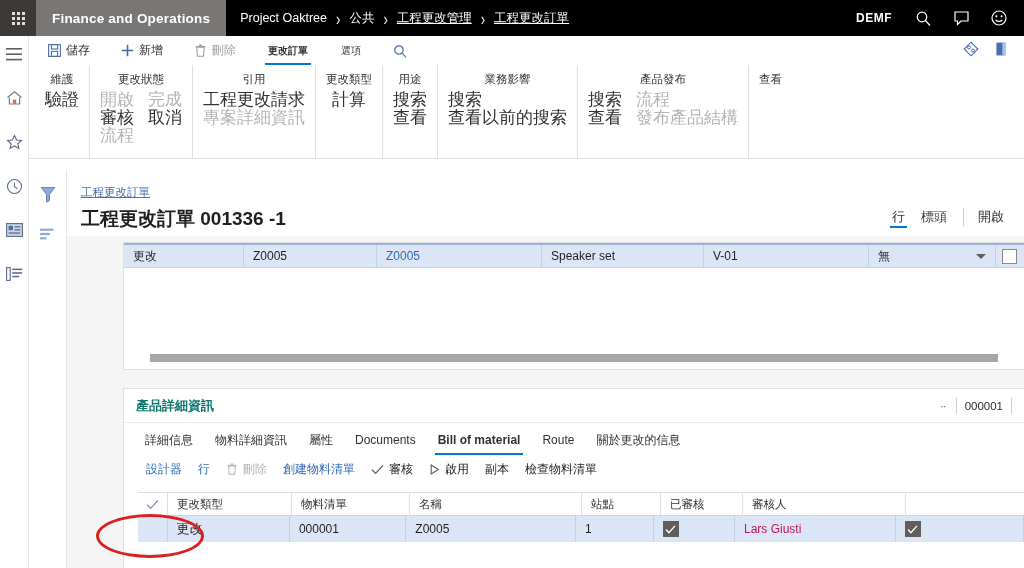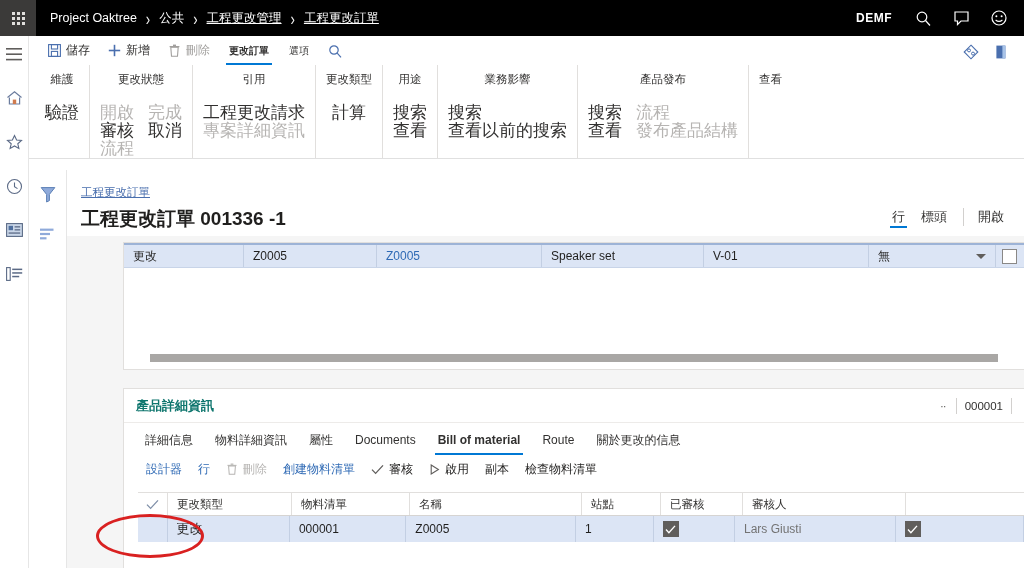--- a/index.html
+++ b/index.html
@@ -59,22 +59,22 @@
     cursor: pointer;
   }
   .rail-sp { height: 8px; }
 
   
   .actionpane {
     position: absolute; left: 29px; top: 36px; right: 0;
     background: #ffffff; border-bottom: 1px solid #e0e0e0;
   }
   .ap-tabs {
-    display: flex; align-items: flex-end; height: 29px;
-    padding-left: 10px; gap: 0; position: relative;
+    display: flex; align-items: flex-start; height: 29px;
+    padding-left: 10px; gap: 13px; position: relative;
   }
   .ap-cmd {
     display: flex; align-items: center; gap: 5px;
     font-size: 12px; color: #323130; padding: 0 9px; height: 29px; cursor: pointer;
   }
   .ap-cmd.disabled { color: #a19f9d; }
   .ap-tab {
     font-size: 10px; color: #323130; padding: 0 10px; height: 29px;
     display: flex; align-items: center; cursor: pointer; position: relative;
   }
@@ -86,21 +86,21 @@
   .ap-right { margin-left: auto; display: flex; align-items: center; gap: 4px; padding-right: 10px; }
   .ap-icon-btn { width: 26px; height: 26px; display: flex; align-items: center; justify-content: center; cursor: pointer; }
 
   
   .ap-groups { display: flex; align-items: stretch; height: 93px; padding-left: 6px; }
   .ap-group {
     display: flex; flex-direction: column; align-items: center;
     border-right: 1px solid #e1dfdd; padding: 7px 10px 0 10px; min-width: 0;
   }
   .ap-group:last-child { border-right: none; }
-  .ap-group-title { font-size: 11.5px; color: #323130; margin-bottom: 18px; white-space: nowrap; }
+  .ap-group-title { font-size: 11.5px; color: #323130; margin-bottom: 5px; white-space: nowrap; }
   .ap-group-body { display: flex; gap: 14px; }
   .ap-col { display: flex; flex-direction: column; gap: 3px; }
   .ap-item {
     font-size: 17px; color: #323130; white-space: nowrap; cursor: pointer; line-height: 15px;
   }
   .ap-item.disabled { color: #b6b4b2; cursor: default; }
 
   
   .content { position: absolute; left: 29px; top: 170px; right: 0; bottom: 0; background: #f5f5f5; }
 
@@ -195,21 +195,21 @@
   .dt-h {
     display: flex; align-items: center; padding: 0 9px; font-size: 11.5px; color: #323130;
     border-right: 1px solid #e1dfdd; white-space: nowrap;
   }
   .dt-check { width: 30px; display: flex; align-items: center; justify-content: center; border-right: 1px solid #e1dfdd; }
   .dt-row { display: flex; height: 26px; background: #dce5f5; }
   .dt-c {
     display: flex; align-items: center; padding: 0 9px; font-size: 12px; color: #201f1e;
     border-right: 1px solid #c3cfe3; white-space: nowrap;
   }
-  .dt-c.link { color: #737373; }
+  .dt-c.link { color: #be185d; }
   .dt-c.big { font-size: 13px; }
   .cbx-checked {
     width: 16px; height: 16px; background: #605e5c; display: flex; align-items: center; justify-content: center;
   }
   .highlight-ellipse {
     position: absolute; left: 96px; top: 514px; width: 108px; height: 44px;
     border: 3px solid #d92121; border-radius: 50%; pointer-events: none; z-index: 50;
   }
 </style>
 </head>
@@ -224,20 +224,21 @@
           <i></i>
           <i></i>
           <i></i>
           <i></i>
           <i></i>
           <i></i>
           <i></i>
           <i></i>
       </div>
     </div>
+    <div class="app-title">Finance and Operations</div>
     <div class="breadcrumb">
       <span class="crumb">Project Oaktree</span>
       <span class="crumb-sep">›</span>
       <span class="crumb">公共</span>
       <span class="crumb-sep">›</span>
       <span class="crumb link">工程更改管理</span>
       <span class="crumb-sep">›</span>
       <span class="crumb link">工程更改訂單</span>
     </div>
     <div class="topbar-right">

